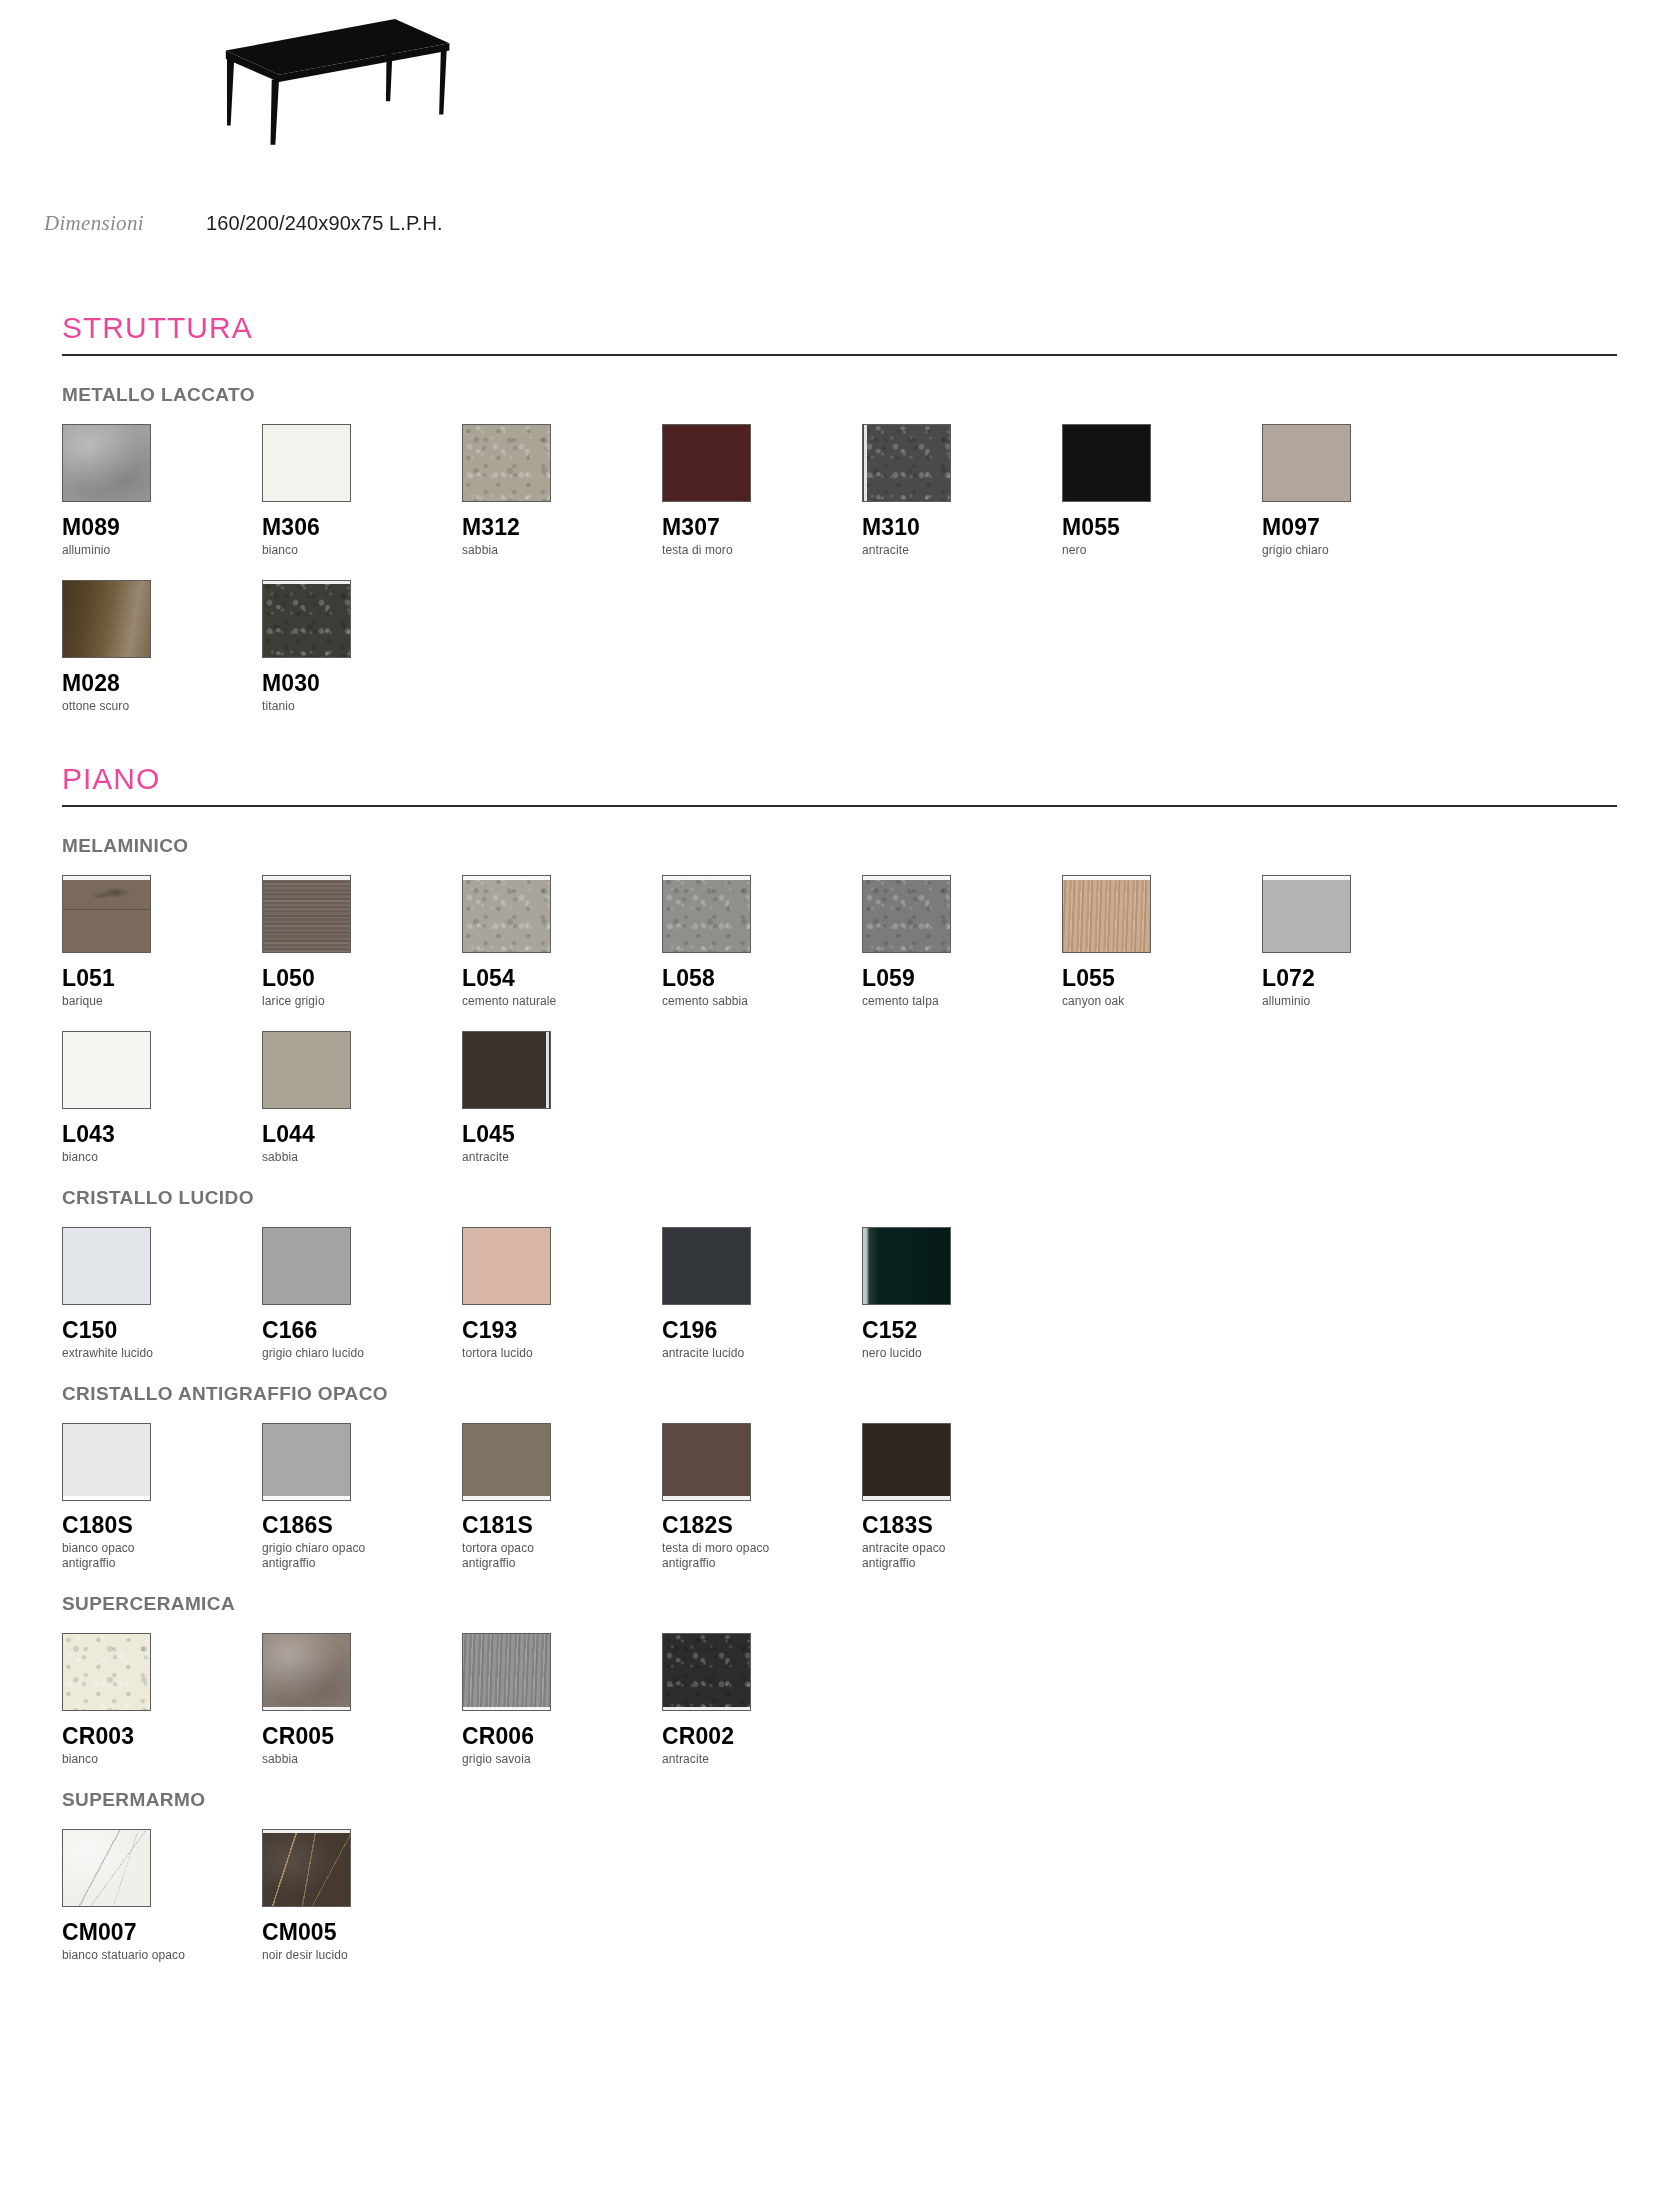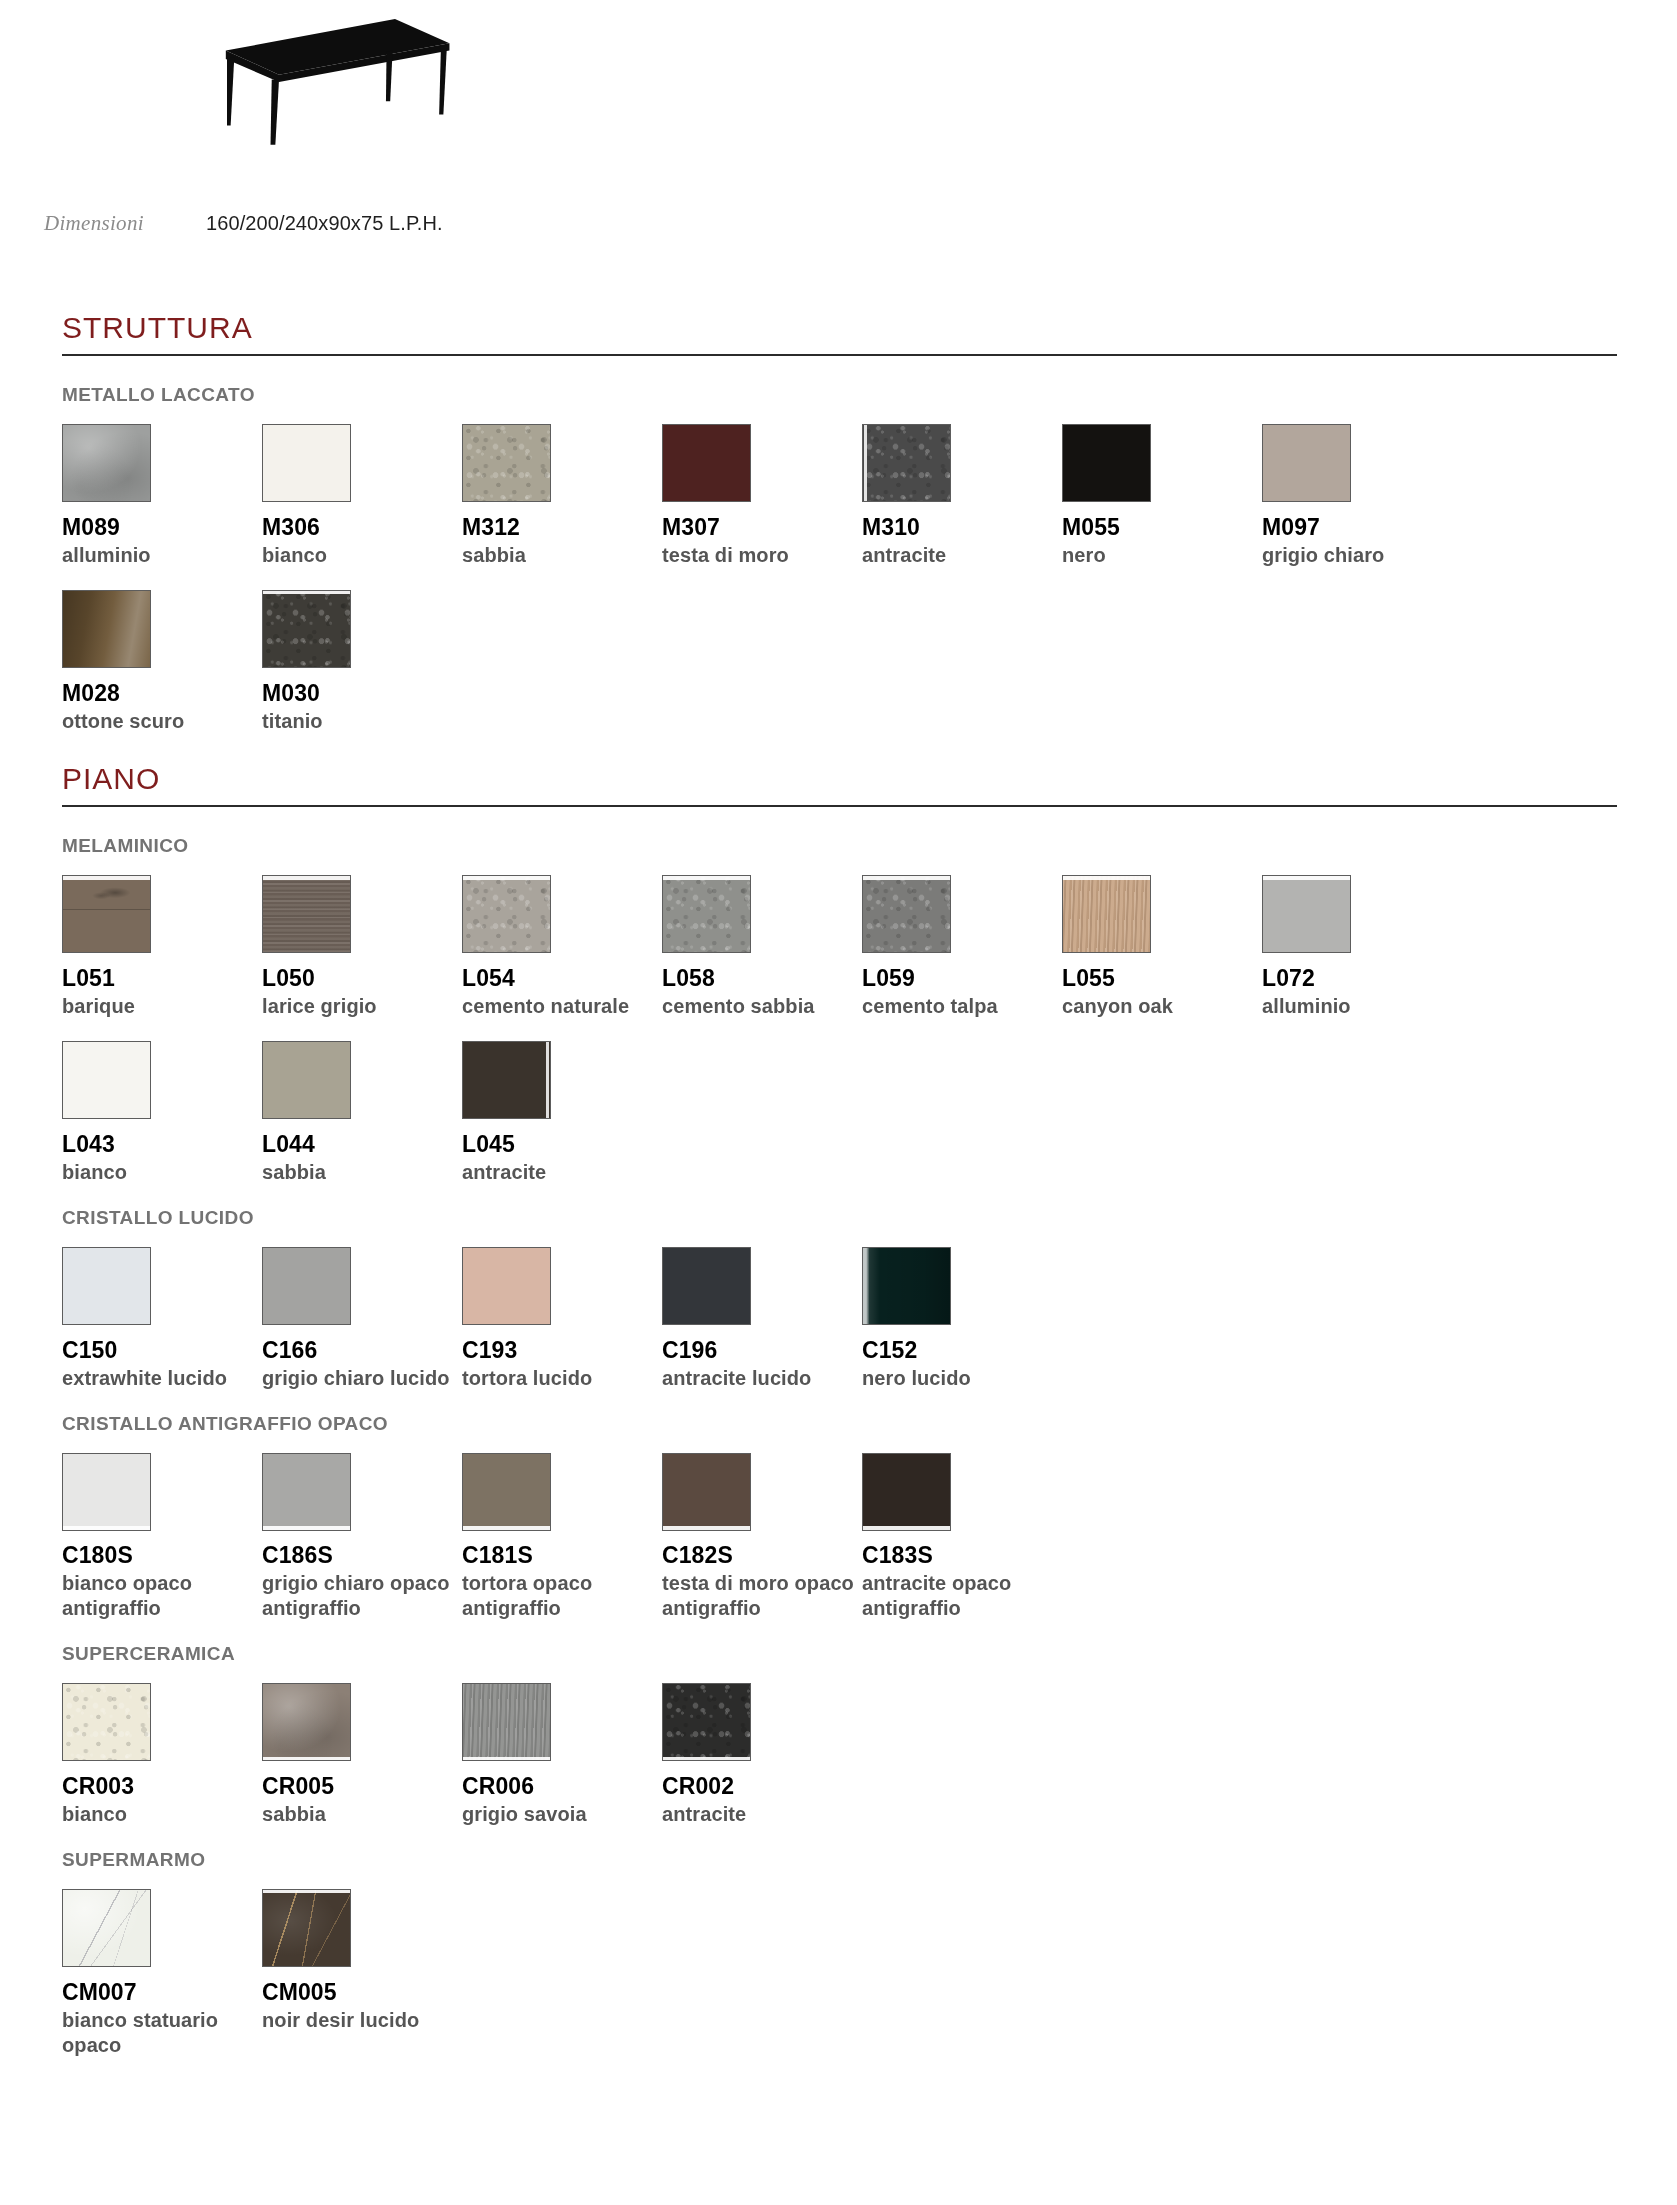--- a/index.html
+++ b/index.html
@@ -35,21 +35,21 @@
     color:#1f1f1f;
     letter-spacing:0.1px;
   }
 
   
   .section{position:absolute;left:62px;width:1555px;}
   .sec-title{
     font-size:30px;
     font-weight:400;
     letter-spacing:1px;
-    color:#7f1d1d;
+    color:#ec4899;
     margin:0;
     padding-bottom:9px;
   }
   .sec-rule{
     height:1.9px;background:#2b2b2b;width:1555px;margin-bottom:28.5px;
   }
 
   
   .group-title{
     font-size:19px;
@@ -75,21 +75,21 @@
     box-sizing:border-box;
     position:relative;
     overflow:hidden;
   }
   .chip-inner{position:absolute;inset:0;}
   .chip-code{
     font-size:23px;font-weight:700;color:#000000;
     margin-top:11.7px;letter-spacing:0.1px;line-height:1.15;
   }
   .chip-desc{
-    font-size:20px;font-weight:700;color:#555;
+    font-size:12px;font-weight:400;color:#555;
     margin-top:2.6px;line-height:1.25;letter-spacing:0.1px;
     white-space:pre-line;
   }
 
   
   .hl-top::after{
     content:"";position:absolute;left:0;right:0;top:0;height:3.2px;
     background:rgba(255,255,255,.92);
   }
   .hl-bottom::after{

